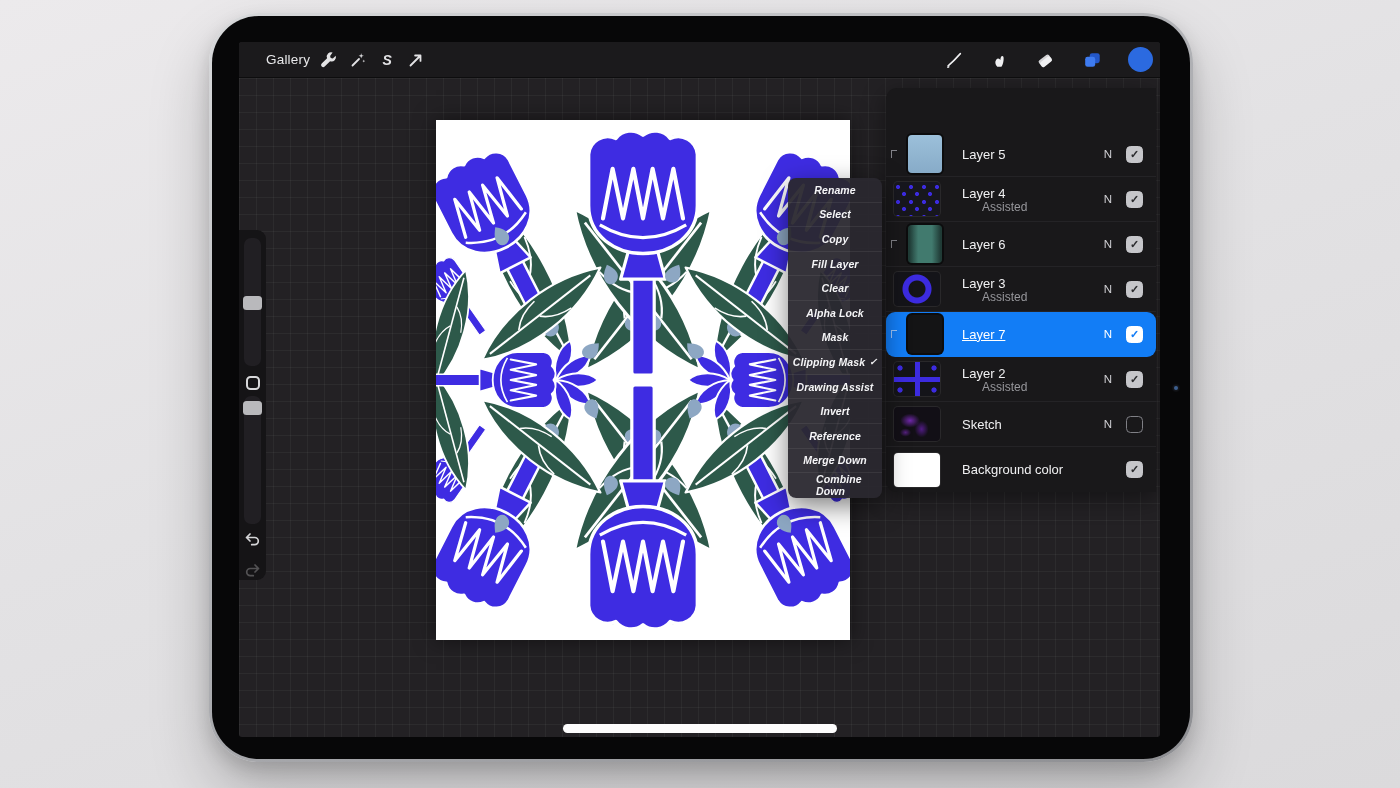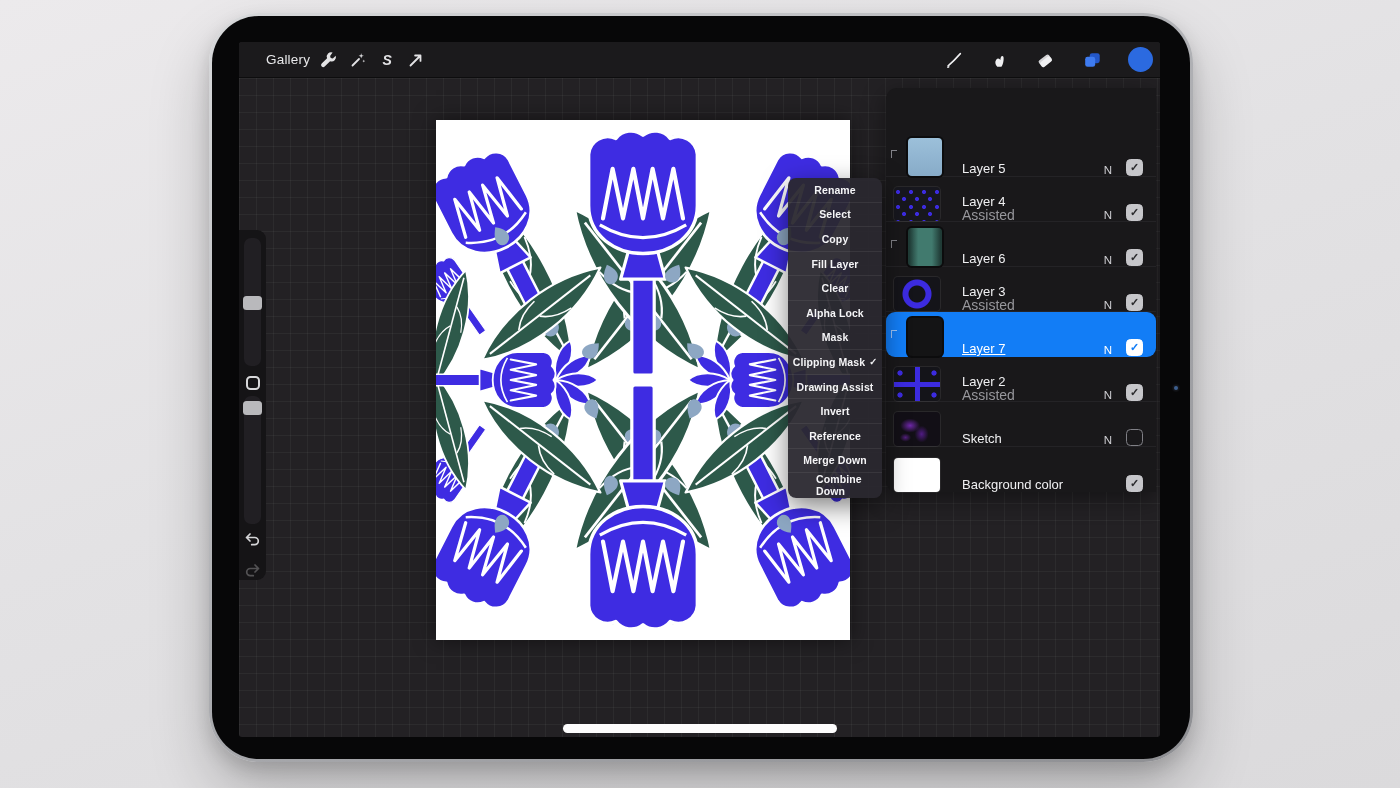--- a/index.html
+++ b/index.html
@@ -49,21 +49,21 @@
     box-shadow:0 0 20px rgba(0,0,0,.5); }
   .canvas-wrap svg { display:block; }
 
   
   .layers-panel { position:absolute; right:4px; top:46px; width:270px; height:404px;
     background:#19181a; border-radius:11px 0 0 11px; z-index:25; box-shadow:0 6px 24px rgba(0,0,0,.45); }
   .lp-header { height:44px; display:flex; align-items:center; padding:0 14px 0 18px; }
   .lp-title { color:#f4f4f5; font-size:18px; font-weight:700; letter-spacing:.2px; }
   .lp-add { margin-left:auto; color:#fdfdfd; font-size:23px; font-weight:300; line-height:20px; cursor:default; }
   .layer-rows { position:absolute; top:44px; left:0; right:0; bottom:0; }
-  .layer-row { position:relative; height:45px; display:flex; align-items:flex-end;
+  .layer-row { position:relative; height:45px; display:flex; align-items:center;
     border-bottom:1px solid #242326; }
   .layer-row:last-child { border-bottom:none; }
   .layer-row.selected { background:#127df6; border-radius:9px; border-bottom-color:transparent; }
   .clip-ind { position:absolute; left:5px; top:50%; margin-top:-4px; width:6px; height:8px;
     border-left:1.5px solid #828288; border-top:1.5px solid #828288; }
   .layer-row.selected .clip-ind { border-color:#9ec4f5; }
   .thumb { width:46px; height:34px; border-radius:4px; margin-left:8px; flex:none;
     background:#2a2a2e; box-shadow:0 0 0 1px rgba(255,255,255,.07); }
   .layer-row.clipped .thumb { width:34px; height:38px; margin-left:22px; box-shadow:0 0 0 2px #0c0c0d; }
   .thumb-blue-solid { background:linear-gradient(180deg,#9cc0da,#87abc8); }
@@ -84,38 +84,38 @@
     background-repeat:no-repeat;
     background-size:100% 5px, 5px 100%, 100% 100%, 100% 100%, 100% 100%, 100% 100%;
     background-position:center, center, 0 0, 0 0, 0 0, 0 0; }
   .thumb-purple-sketch { background-color:#120f16;
     background-image:radial-gradient(ellipse 14px 10px at 35% 40%, rgba(128,44,196,.85), transparent 70%),
                      radial-gradient(ellipse 10px 12px at 60% 65%, rgba(96,30,160,.8), transparent 70%),
                      radial-gradient(ellipse 8px 6px at 25% 75%, rgba(128,44,196,.6), transparent 70%); }
   .thumb-white { background:#ffffff; }
   .l-names { position:absolute; left:76px; right:72px; display:flex; flex-direction:column; justify-content:center; }
   .l-name { color:#f0f0f2; font-size:13px; line-height:15px; }
-  .l-sub { color:#97979c; font-size:14px; line-height:12px; }
+  .l-sub { color:#97979c; font-size:12px; line-height:12px;margin-left:20px; }
   .layer-row.selected .l-name { color:#fff;text-decoration:underline; }
   .l-blend { position:absolute; right:44px; color:#cfcfd3; font-size:11.5px; }
   .layer-row.selected .l-blend { color:#fff; }
   .l-check { position:absolute; right:13px; width:17px; height:17px; border-radius:4.5px;
     border:1.5px solid #808086; display:flex; align-items:center; justify-content:center;
     font-size:11px; font-weight:700; color:#2b2b2e; }
   .l-check.checked { background:#c6c6ca; border-color:#c6c6ca; }
   .l-check .check-glyph { display:none; }
   .l-check.checked .check-glyph { display:block; }
   .layer-row.selected .l-check.checked { background:#ffffff; border-color:#ffffff; color:#127df6; }
 
   
   .ctx-menu { position:absolute; left:549px; top:136px; width:94px; background:rgba(42,40,47,.95);
     border-radius:8px; z-index:40; overflow:hidden; box-shadow:0 8px 26px rgba(0,0,0,.5); }
   .menu-item { height:24.6px; display:flex; align-items:center; justify-content:center;
     color:#f5f5f7; font-size:10.5px; font-weight:600; letter-spacing:.1px;
-    border-bottom:1px solid rgba(255,255,255,.07); }
+    border-bottom:1px solid rgba(255,255,255,.07);font-style:italic; }
   .menu-item:last-child { border-bottom:none;padding-left:28px; }
   .menu-check { margin-left:4px; font-size:9.5px; }
 
   
   .home-indicator { position:absolute; left:50%; bottom:4px; margin-left:-137px; width:274px; height:9px;
     border-radius:5px; background:#fdfdfd; z-index:50; }
 </style>
 </head>
 <body>
 

